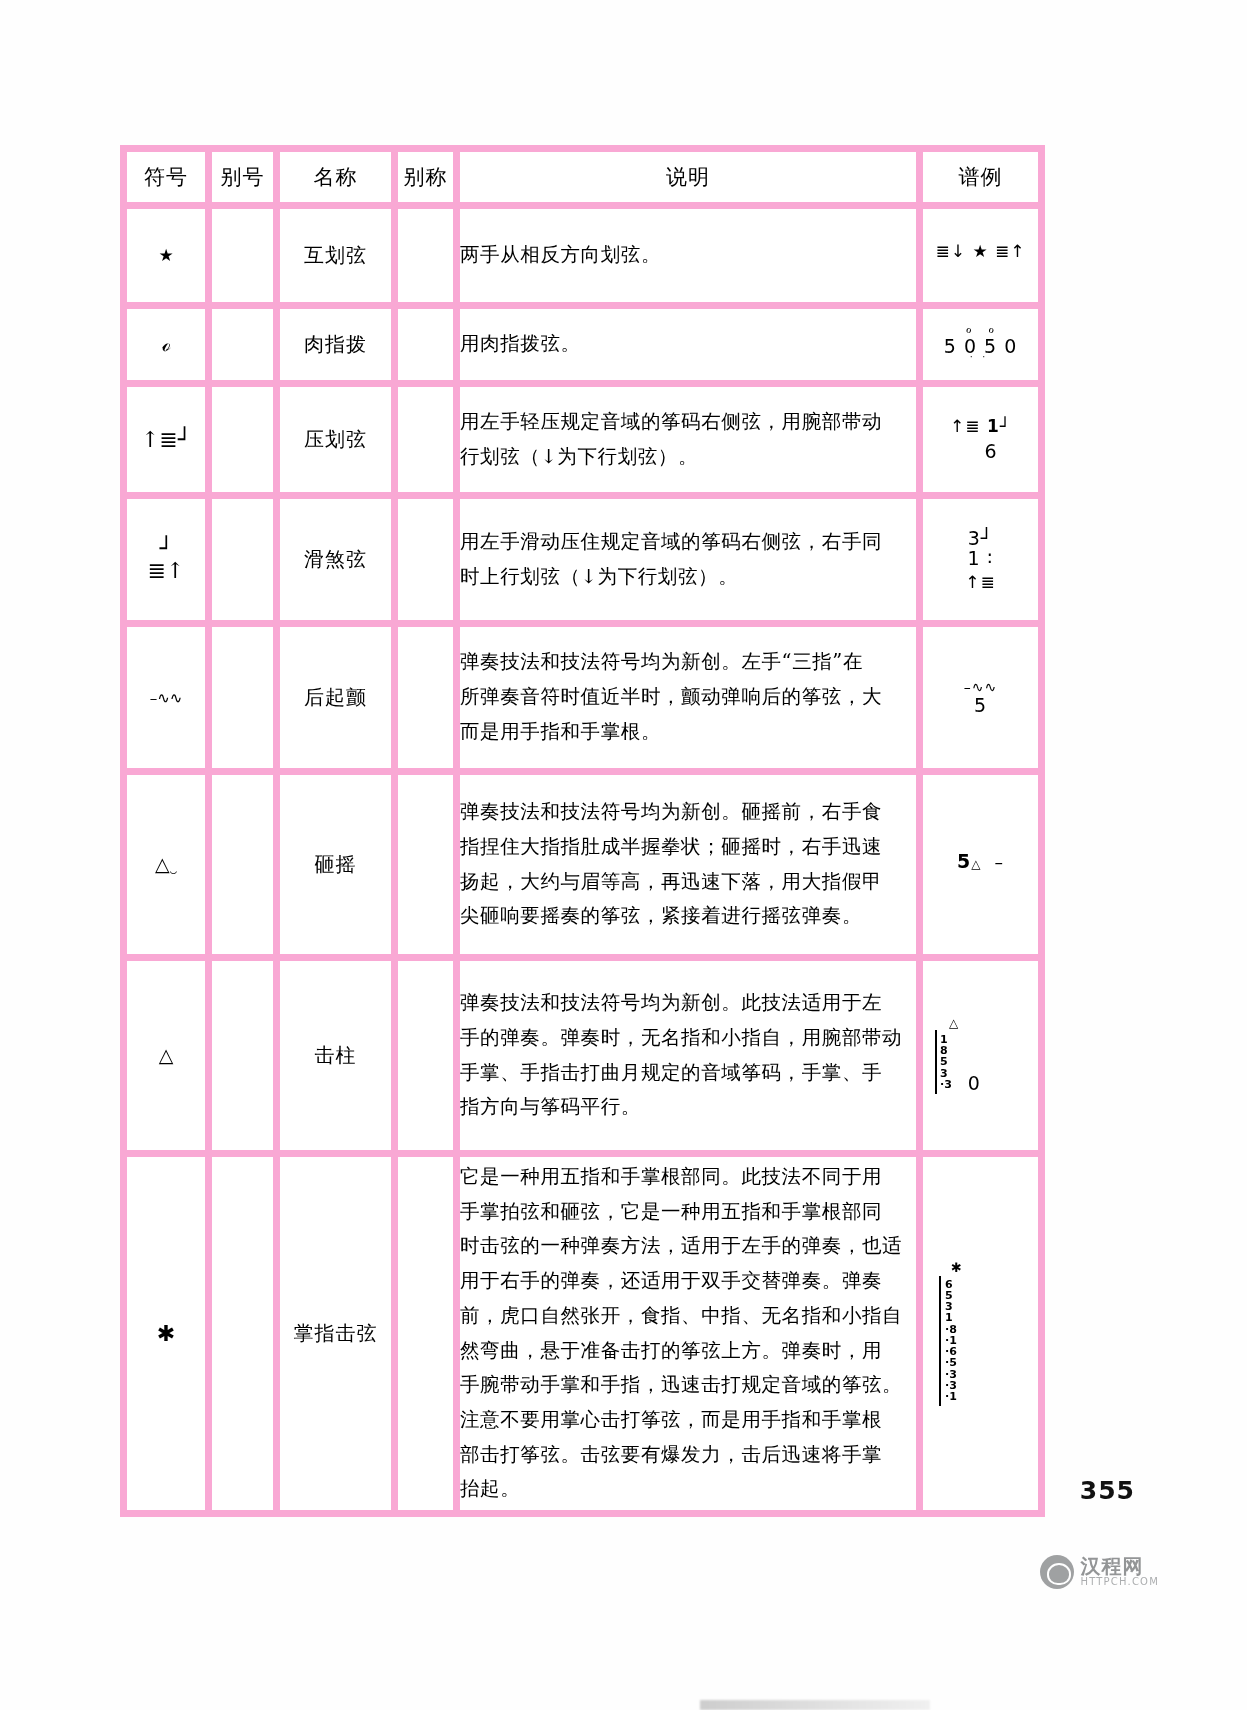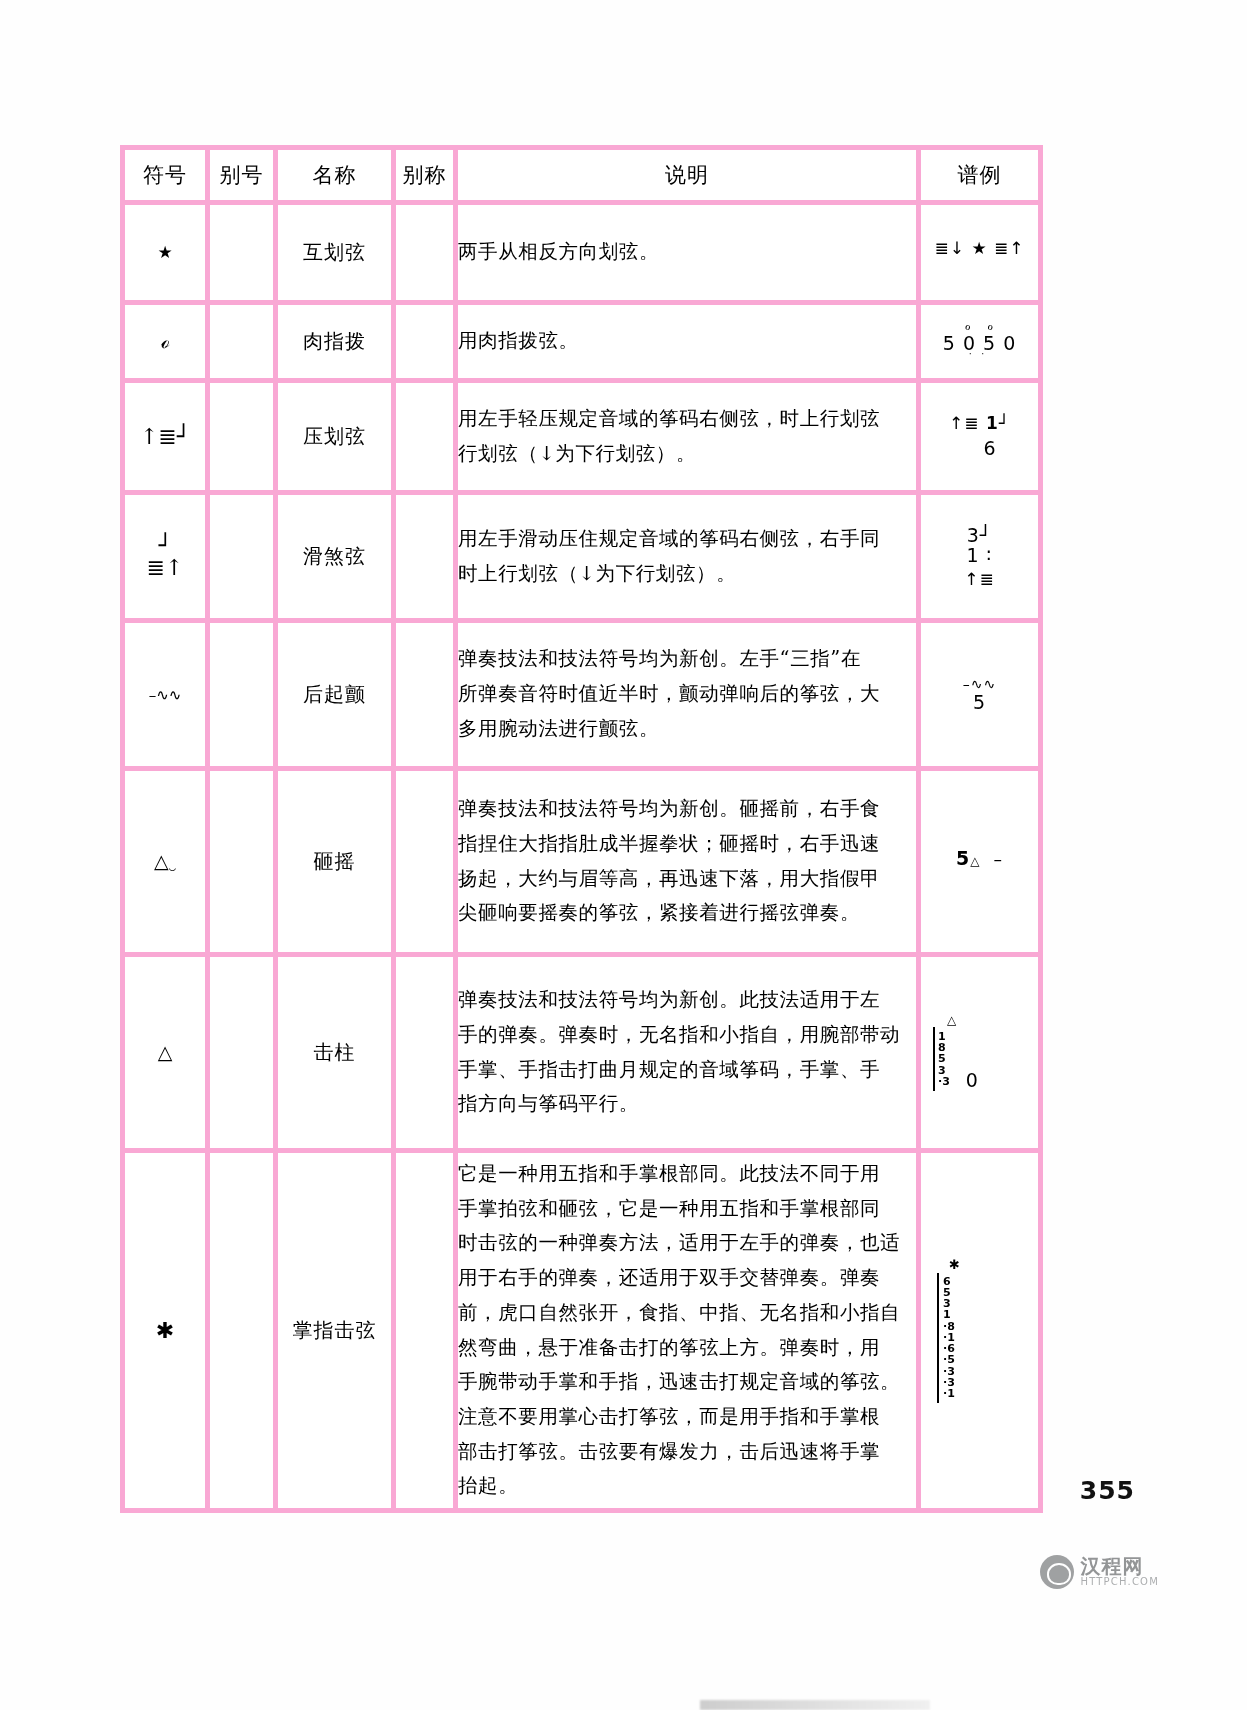--- a/index.html
+++ b/index.html
@@ -29,21 +29,21 @@
     width: 918px;
   }
 
   table.sym {
     border-collapse: collapse;
     width: 918px;
     table-layout: fixed;
     background: #fff;
   }
   table.sym td, table.sym th {
-    border: 5px solid #f9a8d4;
+    border: 7px solid #f9a8d4;
     padding: 0;
     vertical-align: middle;
     font-weight: normal;
   }
   table.sym {
     border: 2px solid #000;
   }
 
   
   col.c-sym   { width: 85px; }
@@ -270,21 +270,21 @@
         </tr>
 
         <tr style="height:112px">
           <td class="sym-cell">
             <span class="glyph">↑≣┘</span>
           </td>
           <td class="alt-cell"></td>
           <td class="name-cell">压划弦</td>
           <td class="aname-cell"></td>
           <td class="desc-cell">
-            <span class="desc-line">用左手轻压规定音域的筝码右侧弦，时上行划弦</span>
+            <span class="desc-line">用左手轻压规定音域的筝码右侧弦，用腕部带动</span>
             <span class="desc-line">行划弦（↓为下行划弦）。</span>
           </td>
           <td class="ex-cell">
             <span class="ex-box">
               <span class="ex-row">↑≣ <b>1</b>┘</span>
               <span class="ex-row ex-num" style="margin-top:6px">&nbsp;&nbsp;&nbsp;6</span>
             </span>
           </td>
         </tr>
 
@@ -311,21 +311,21 @@
         <tr style="height:148px">
           <td class="sym-cell">
             <span class="glyph wavy">–∿∿</span>
           </td>
           <td class="alt-cell"></td>
           <td class="name-cell">后起颤</td>
           <td class="aname-cell"></td>
           <td class="desc-cell">
             <span class="desc-line">弹奏技法和技法符号均为新创。左手“三指”在</span>
             <span class="desc-line">所弹奏音符时值近半时，颤动弹响后的筝弦，大</span>
-            <span class="desc-line">多用腕动法进行颤弦。</span>
+            <span class="desc-line">而是用手指和手掌根。</span>
           </td>
           <td class="ex-cell">
             <span class="ex-box">
               <span class="ex-row" style="font-size:14px">–∿∿</span>
               <span class="ex-row ex-num">5</span>
             </span>
           </td>
         </tr>
 
         <tr style="height:186px">

